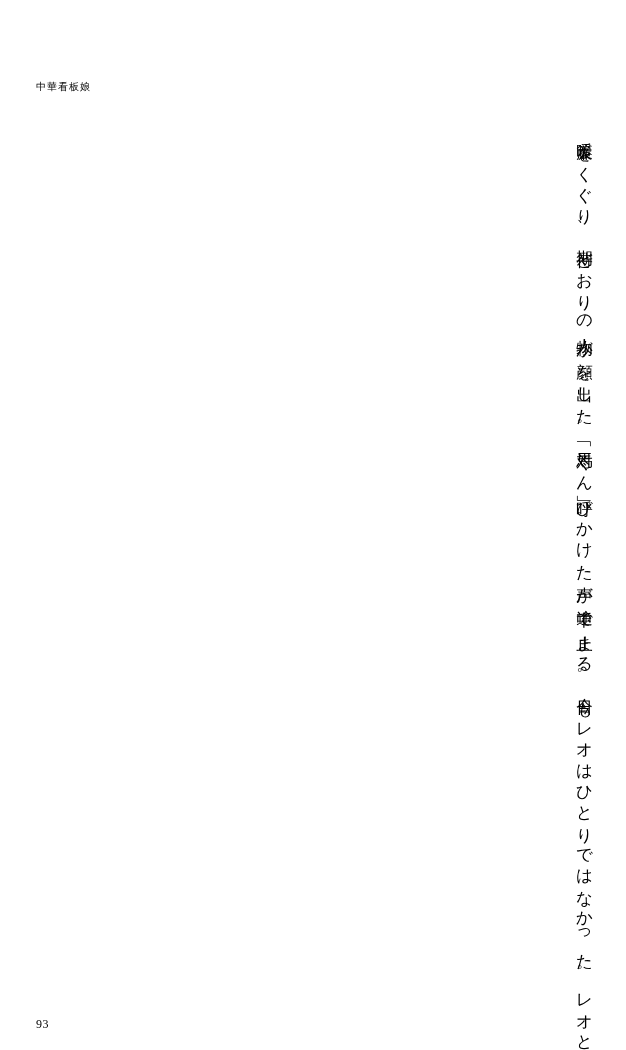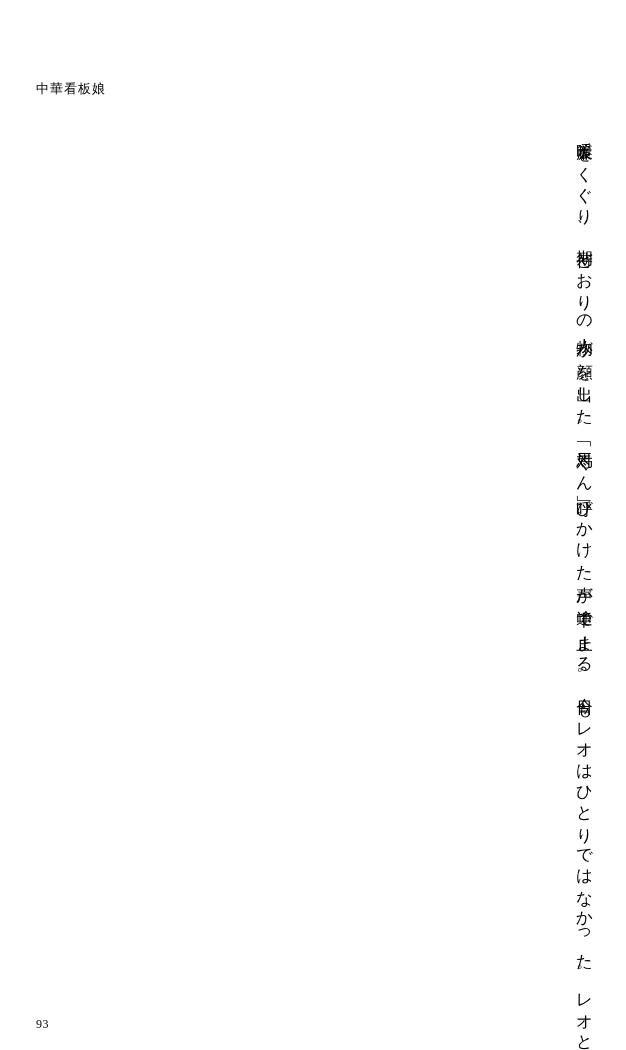--- a/index.html
+++ b/index.html
@@ -22,21 +22,21 @@
     width: 626px;
     height: 1050px;
     box-sizing: border-box;
   }
 
   
   .running-head {
     position: absolute;
     left: 36px;
     top: 80px;
-    font-size: 13px;
+    font-size: 10px;
     letter-spacing: 1px;
     white-space: nowrap;
     writing-mode: horizontal-tb;
     text-align: center;
   }
 
   
   .folio {
     position: absolute;
     left: 36px;

